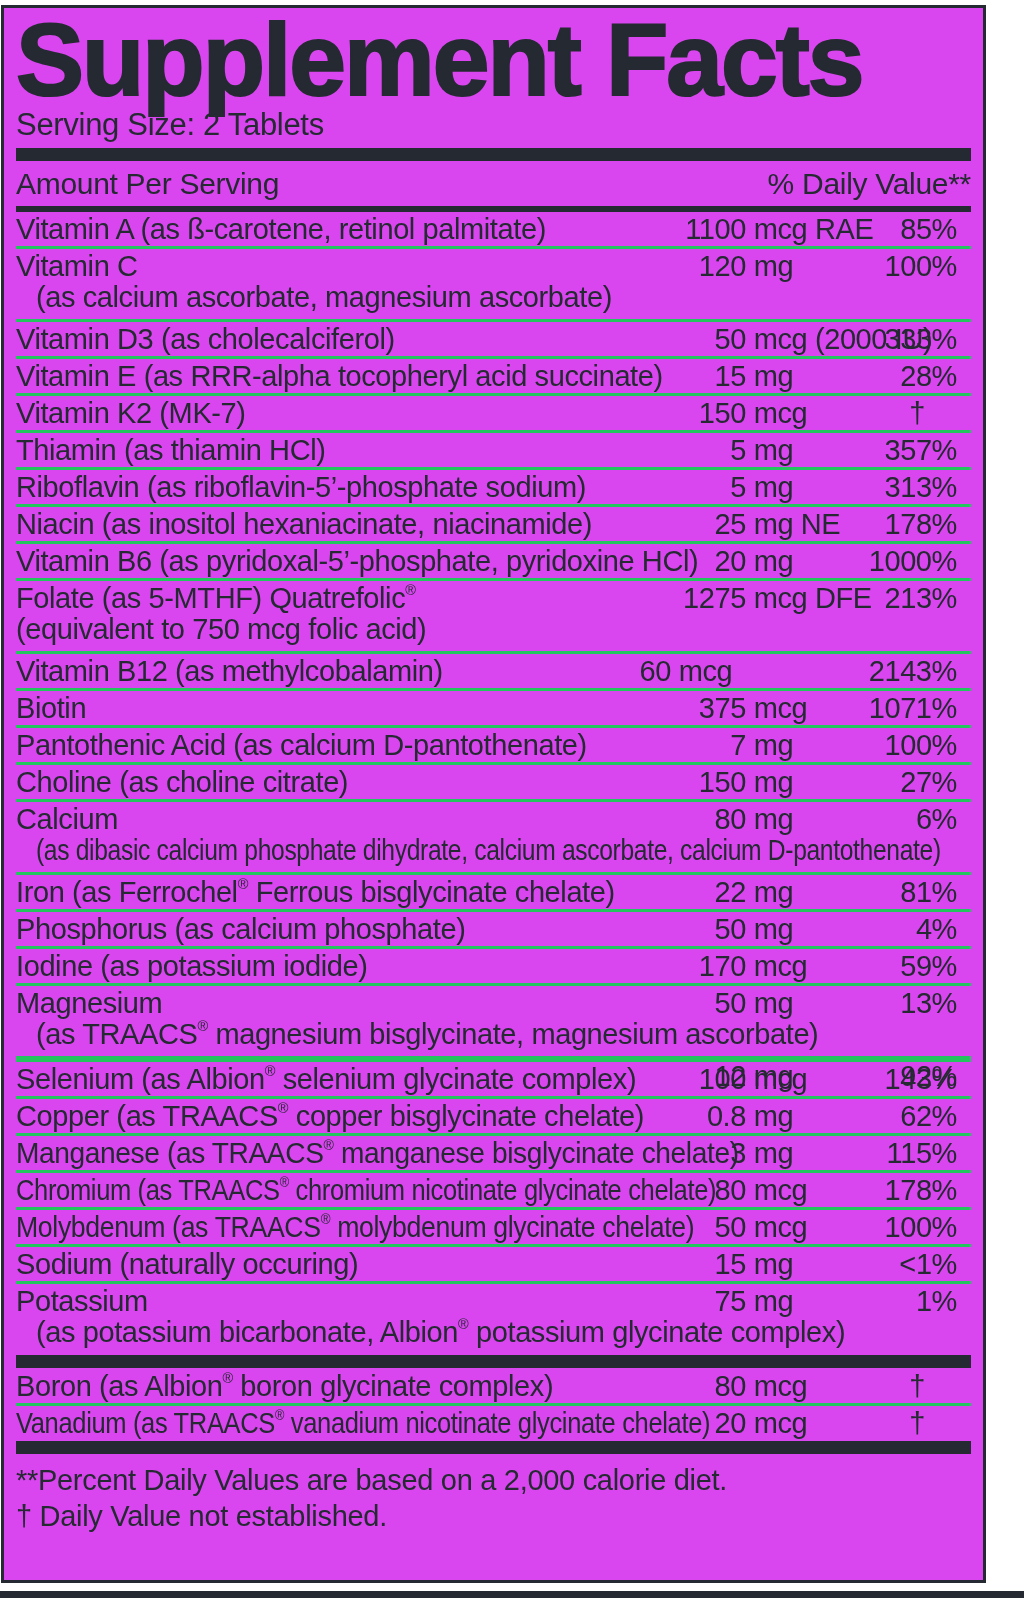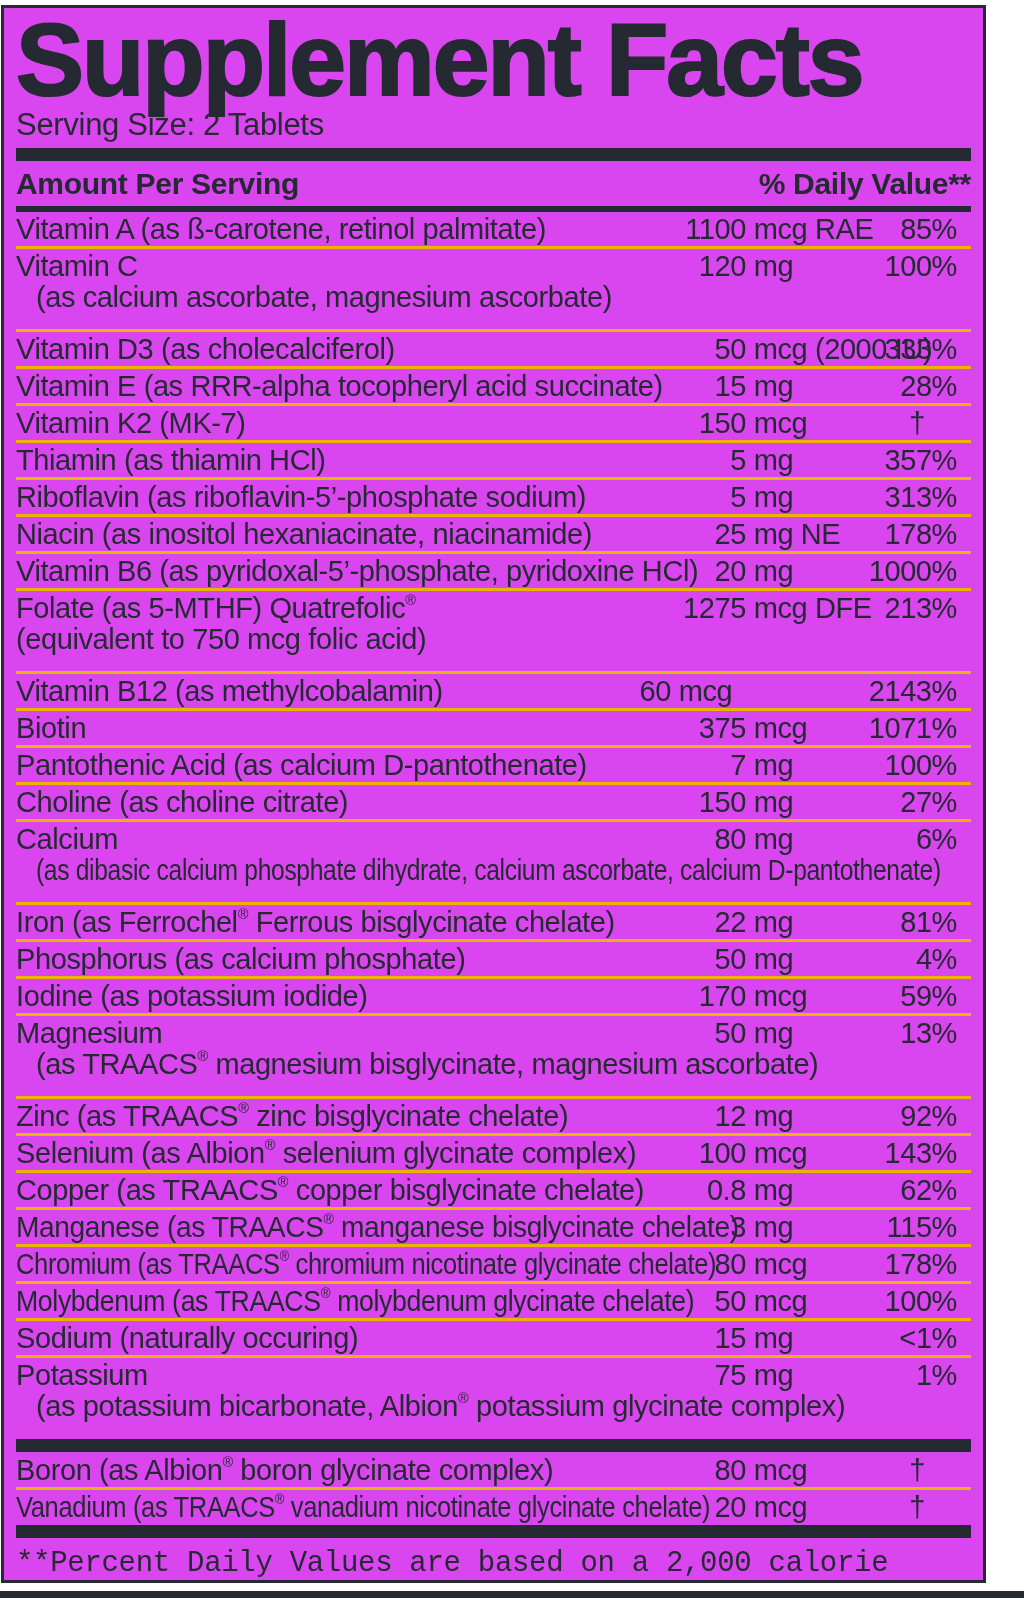--- a/index.html
+++ b/index.html
@@ -42,27 +42,27 @@
   .bar {
     background: #252a32;
   }
   .bar.thick { height: 13px; margin: 6px 0 0 0; }
   .bar.mid   { height: 13px; margin: 1px 0; }
   .bar.med   { height: 6px; }
   .col-head {
     display: flex;
     justify-content: space-between;
     align-items: baseline;
-    font-weight: bold;
+    font-weight: normal;
     font-size: 30px;
     line-height: 45px;
     letter-spacing: -0.3px;
   }
   .rows { }
-  .row { border-bottom: 3px solid #eab308; }
+  .row { border-bottom: 3px solid #22c55e; }
   .rows > .row:last-child { border-bottom: none; }
   .row .line1 {
     position: relative;
     line-height: 34px;
     font-size: 29px;
     letter-spacing: -0.4px;
     white-space: nowrap;
   }
   .nm { display: inline-block; transform-origin: 0 60%; }
   .amt {
@@ -78,39 +78,38 @@
   .dv {
     position: absolute;
     right: 14px; top: 0;
     text-align: left;
   }
   .dv.dag { right: 46px; }
   .sub {
     font-size: 29px;
     line-height: 29px;
     padding-left: 20px;
-    padding-bottom: 17px;
+    padding-bottom: 7px;
     letter-spacing: -0.4px;
     white-space: nowrap;
   }
   .sub .in { display: inline-block; transform-origin: 0 60%; }
   .sub.right { padding-left: 0; }
   sup {
     font-size: 0.5em;
     position: relative;
     top: -0.15em;
     vertical-align: super;
     line-height: 0;
   }
   .footnotes {
     margin-top: 8px;
     font-size: 29px;
     line-height: 36px;
     letter-spacing: -0.3px;
-    font-family: Liberation Mono, monospace;
   }
   .bottom-strip {
     position: absolute;
     left: 0;
     top: 1591px;
     width: 1024px;
     height: 7px;
     background: #252a32;
   }
 </style>
@@ -186,21 +185,21 @@
         <div class="line1"><span class="nm">Phosphorus (as calcium phosphate)</span><span class="amt"><span class="num">50</span><span class="unit"> mg</span></span><span class="dv">4%</span></div>
       </div>
       <div class="row">
         <div class="line1"><span class="nm">Iodine (as potassium iodide)</span><span class="amt"><span class="num">170</span><span class="unit"> mcg</span></span><span class="dv">59%</span></div>
       </div>
       <div class="row">
         <div class="line1"><span class="nm">Magnesium</span><span class="amt"><span class="num">50</span><span class="unit"> mg</span></span><span class="dv">13%</span></div>
         <div class="sub"><span class="in">(as TRAACS<sup>®</sup> magnesium bisglycinate, magnesium ascorbate)</span></div>
       </div>
       <div class="row">
-        <div class="line1"><span class="nm">Zinc (as TRAACS<sup>®</sup> zinc bisglycinate chelate)</span><span class="amt"><span class="num">12</span><span class="unit"> mg</span></span><span class="dv">92%</span></div>
+        <div class="line1"><span class="amt"><span class="num">12</span><span class="unit"> mg</span></span><span class="dv">92%</span></div>
       </div>
       <div class="row">
         <div class="line1"><span class="nm">Selenium (as Albion<sup>®</sup> selenium glycinate complex)</span><span class="amt"><span class="num">100</span><span class="unit"> mcg</span></span><span class="dv">143%</span></div>
       </div>
       <div class="row">
         <div class="line1"><span class="nm">Copper (as TRAACS<sup>®</sup> copper bisglycinate chelate)</span><span class="amt"><span class="num">0.8</span><span class="unit"> mg</span></span><span class="dv">62%</span></div>
       </div>
       <div class="row">
         <div class="line1"><span class="nm" style="transform: scaleX(0.97);">Manganese (as TRAACS<sup>®</sup> manganese bisglycinate chelate)</span><span class="amt"><span class="num">3</span><span class="unit"> mg</span></span><span class="dv">115%</span></div>
       </div>

